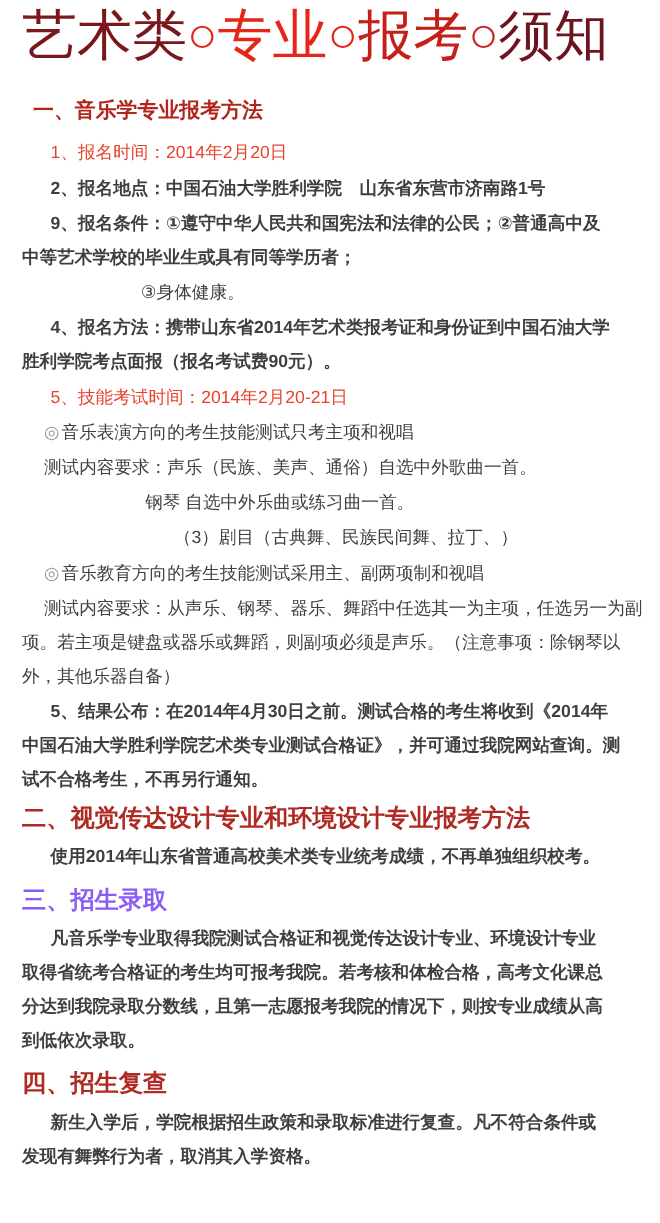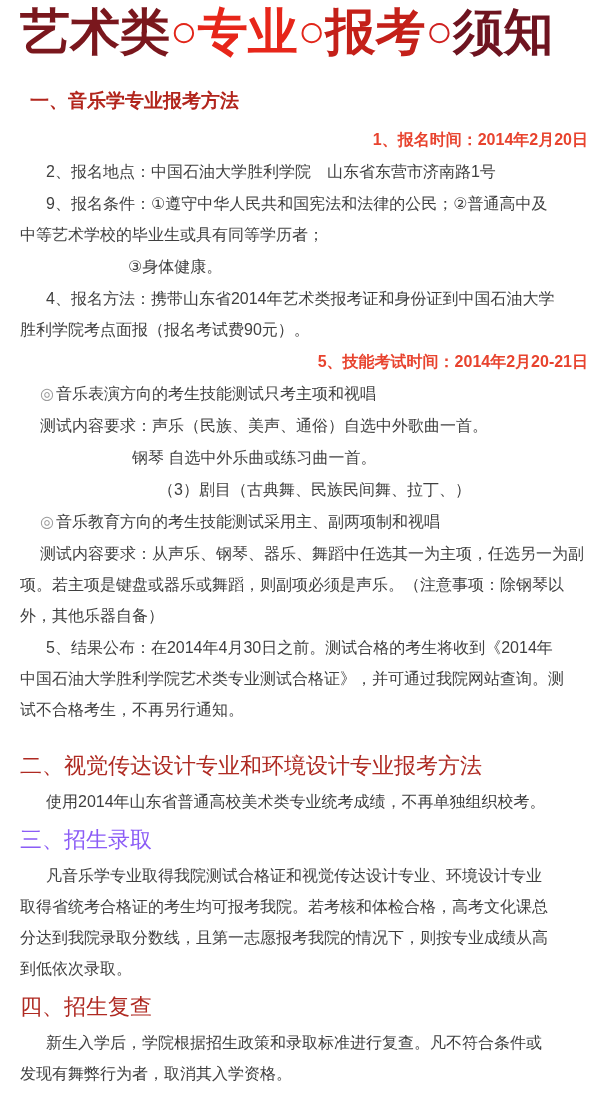--- a/index.html
+++ b/index.html
@@ -7,50 +7,50 @@
     width:600px;height:1112px;overflow:hidden;
     font-family:"Liberation Sans","DejaVu Sans",sans-serif;
     color:#3f3f3f;
   }
   .page{box-sizing:border-box;width:600px;padding:2px 12px 0 20px;}
 
   
   .title{
     margin:0 0 26px 0;
     font-family:"Liberation Serif","DejaVu Serif",serif;
-    font-weight:bold;
+    font-weight:normal;
     font-size:50px;line-height:60px;
     white-space:nowrap;letter-spacing:0;
   }
   .title .tseg{display:inline-block;}
   .title .circ{font-size:46px;vertical-align:2px;}
 
   
   .h-small{
     font-size:19px;line-height:26px;font-weight:bold;
     margin:4px 0 10px 10px;
   }
   .h-large{
-    font-size:22px;line-height:30px;font-weight:normal;
-    margin:26px 0 5px 0;
+    font-size:22px;line-height:30px;font-weight:bold;
+    margin:4px 0 5px 0;
   }
   #sec-admission .h-large, #sec-recheck .h-large{margin-top:8px;}
 
   
   .line{
     font-size:16px;line-height:31px;
     margin:1px 0;
     white-space:pre;
   }
-  .indent{text-indent:26px;}      
+  .indent{text-indent:26px;font-weight:bold;}      
   .indent-sm{text-indent:20px;}   
   .pl-a{padding-left:108px;}      
   .pl-b{padding-left:112px;}      
   .pl-c{padding-left:138px;}      
-  .red-item{font-weight:700;text-align:right;}
+  .red-item{font-weight:400;}
   .bullet{margin-right:2px;}
 </style>
 </head>
 <body>
 
 <div class="page" style="color: rgb(63, 63, 63);">
 
   <h1 class="title">
     <span class="tseg" style="color: rgb(122, 23, 29);">艺术类</span><span class="tseg circ" style="color: rgb(226, 38, 26);">○</span><span class="tseg" style="color: rgb(231, 38, 26);">专业</span><span class="tseg circ" style="color: rgb(226, 38, 26);">○</span><span class="tseg" style="color: rgb(196, 32, 25);">报考</span><span class="tseg circ" style="color: rgb(207, 33, 32);">○</span><span class="tseg" style="color: rgb(110, 20, 32);">须知</span>
   </h1>

